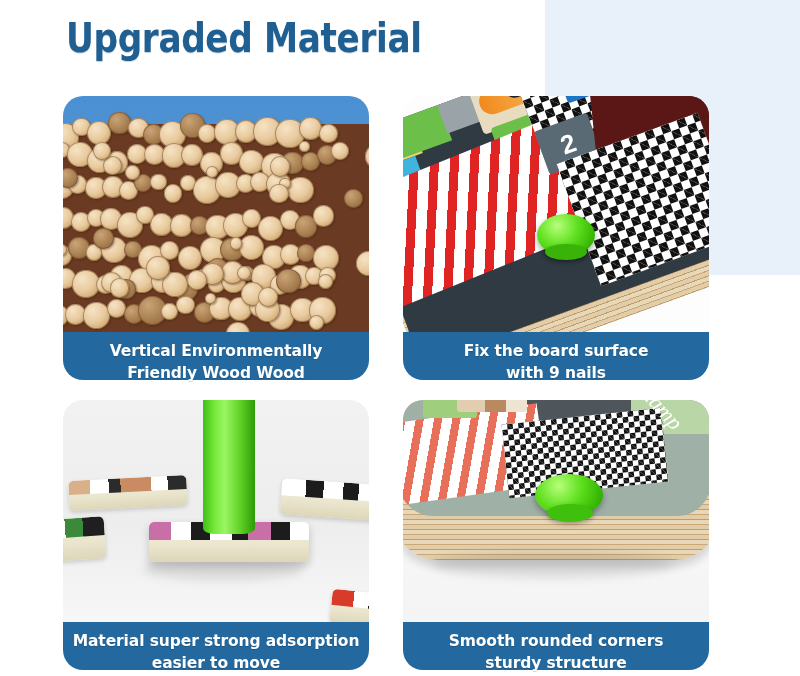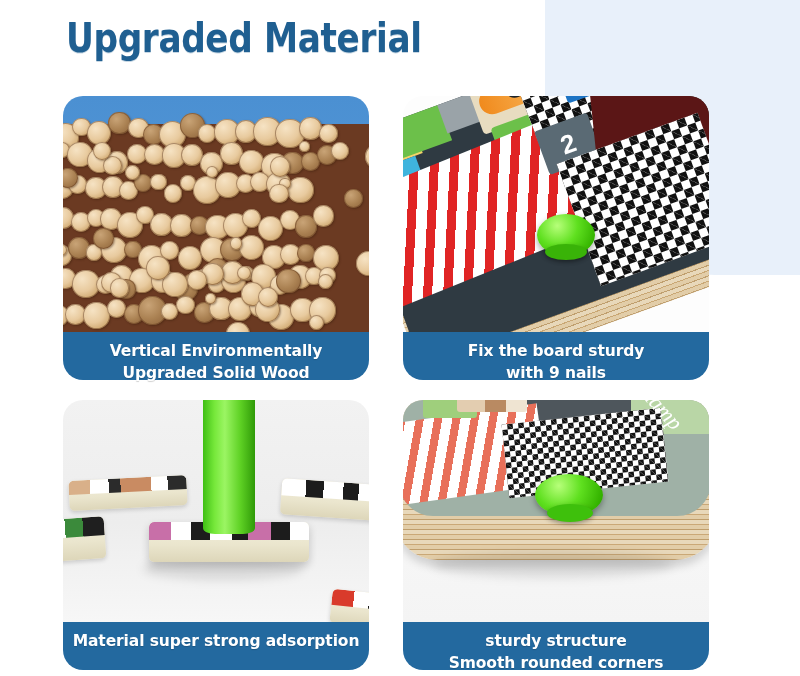--- a/index.html
+++ b/index.html
@@ -354,21 +354,21 @@
         <div class="log" style="left: 43.5876px; top: 31.712px; width: 19.5439px; height: 19.5439px; z-index: 8;"></div>
         <div class="log" style="left: 128.08px; top: 145.83px; width: 19.6782px; height: 19.6782px; z-index: 8;"></div>
         <div class="log dark" style="left: 284.96px; top: 65.2371px; width: 19.0037px; height: 19.0037px; z-index: 8;"></div>
         <div class="log" style="left: 177.824px; top: 142.11px; width: 14.2431px; height: 14.2431px; z-index: 8;"></div>
         <div class="log" style="left: 33.7063px; top: 17.7177px; width: 18.3495px; height: 18.3495px; z-index: 8;"></div>
         <div class="log" style="left: 166.519px; top: 198.385px; width: 24.0989px; height: 24.0989px; z-index: 8;"></div>
       </div>
   </div>
   <div class="caption">
     <div>Vertical Environmentally</div>
-    <div>Upgraded Solid Wood</div>
+    <div>Friendly Wood Wood</div>
   </div>
 </div>
 
 <div class="card" id="card-nails">
   <div class="photo">
     <div class="boardscene">
 
       <div class="board-body" style="left:-30px;top:-14px;width:380px;height:250px;
                   background:repeating-linear-gradient(to bottom,#e8d8ba 0 4px,#c9a774 4px 5px,#e2cda8 5px 9px,#bf9e6d 9px 10px);
                   transform:rotate(-20deg);border-bottom-right-radius:60px;border-bottom-left-radius:30px;"></div>
@@ -412,21 +412,21 @@
 
         <div class="checker" style="position:absolute;left:196px;top:96px;width:150px;height:130px;"></div>
       </div>
 
       <div class="nail-green" style="left:134px;top:118px;width:58px;height:42px;"></div>
       <div style="position:absolute;left:142px;top:148px;width:42px;height:16px;border-radius:50%;
                   background:#39b308;box-shadow:0 2px 4px rgba(0,0,0,0.3);"></div>
     </div>
   </div>
   <div class="caption">
-    <div>Fix the board sturdy</div>
+    <div>Fix the board surface</div>
     <div>with 9 nails</div>
   </div>
 </div>
 
 <div class="card" id="card-adsorption">
   <div class="photo">
     <div class="studio"></div>
 
     <div class="tile-shadow" style="left:80px;top:158px;width:160px;height:22px;"></div>
 
@@ -447,20 +447,21 @@
     </div>
 
     <div class="tile" style="left:86px;top:122px;width:160px;height:40px;box-shadow:0 4px 8px rgba(0,0,0,0.2);">
       <div class="tile-face" style="height:44%;background:linear-gradient(90deg,#c86fa8 0 14%,#ffffff 14% 26%,#1c1c1c 26% 38%,#ffffff 38% 52%,#1c1c1c 52% 62%,#c86fa8 62% 76%,#1c1c1c 76% 88%,#ffffff 88% 100%);"></div>
     </div>
 
     <div class="rod" style="left:140px;top:-12px;width:52px;height:146px;"></div>
   </div>
   <div class="caption">
     <div>Material super strong adsorption</div>
+    <div>easier to move</div>
   </div>
 </div>
 
 <div class="card" id="card-corners">
   <div class="photo">
     <div class="studio" style="background:linear-gradient(#fbfbfb,#f4f4f4);"></div>
 
     <div class="corner-board" style="left:-8px;top:-30px;width:322px;height:190px;"></div>
 
     <div style="position:absolute;left:-4px;top:-34px;width:312px;height:150px;
@@ -481,16 +482,16 @@
                   font-size:22px;font-style:italic;color:#fff;justify-content:flex-start;">Champ</div>
     </div>
 
     <div class="nail-green" style="left:132px;top:74px;width:68px;height:42px;"></div>
     <div style="position:absolute;left:144px;top:104px;width:46px;height:18px;border-radius:50%;
                 background:#3ec00c;box-shadow:0 2px 5px rgba(0,0,0,0.3);"></div>
 
     <div class="tile-shadow" style="left:30px;top:152px;width:240px;height:26px;"></div>
   </div>
   <div class="caption">
+    <div>Smooth rounded corners</div>
     <div>sturdy structure</div>
-    <div>Smooth rounded corners</div>
   </div>
 </div>
 
 </body></html>

